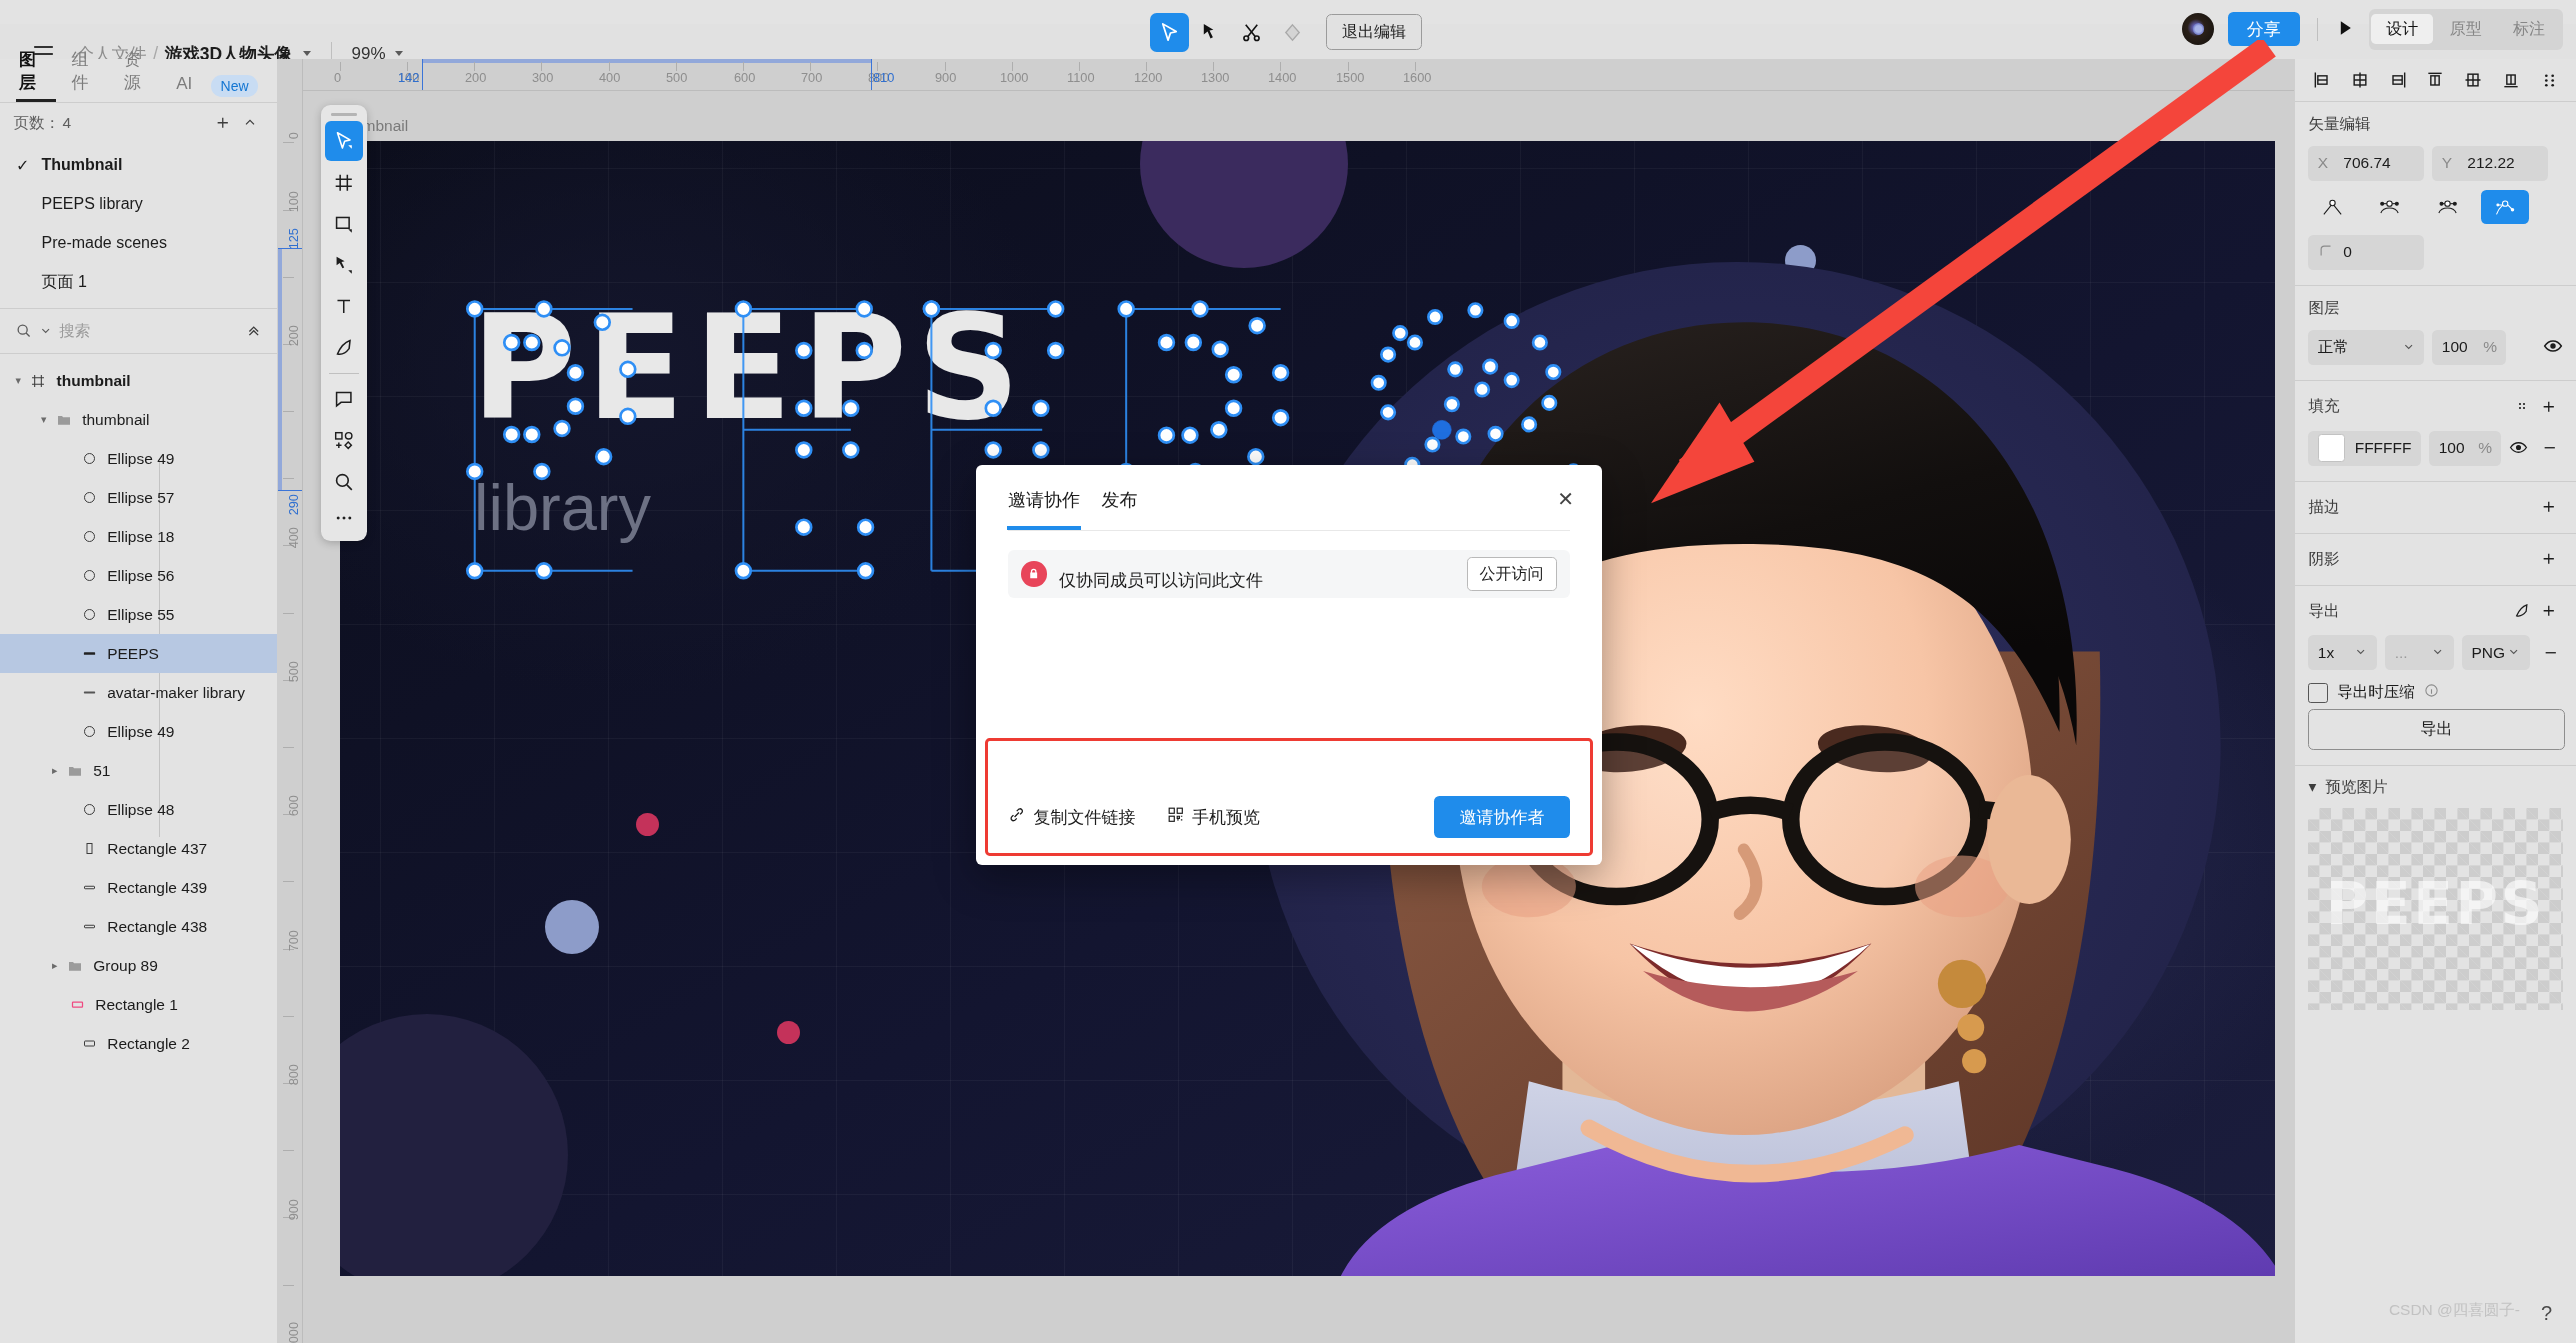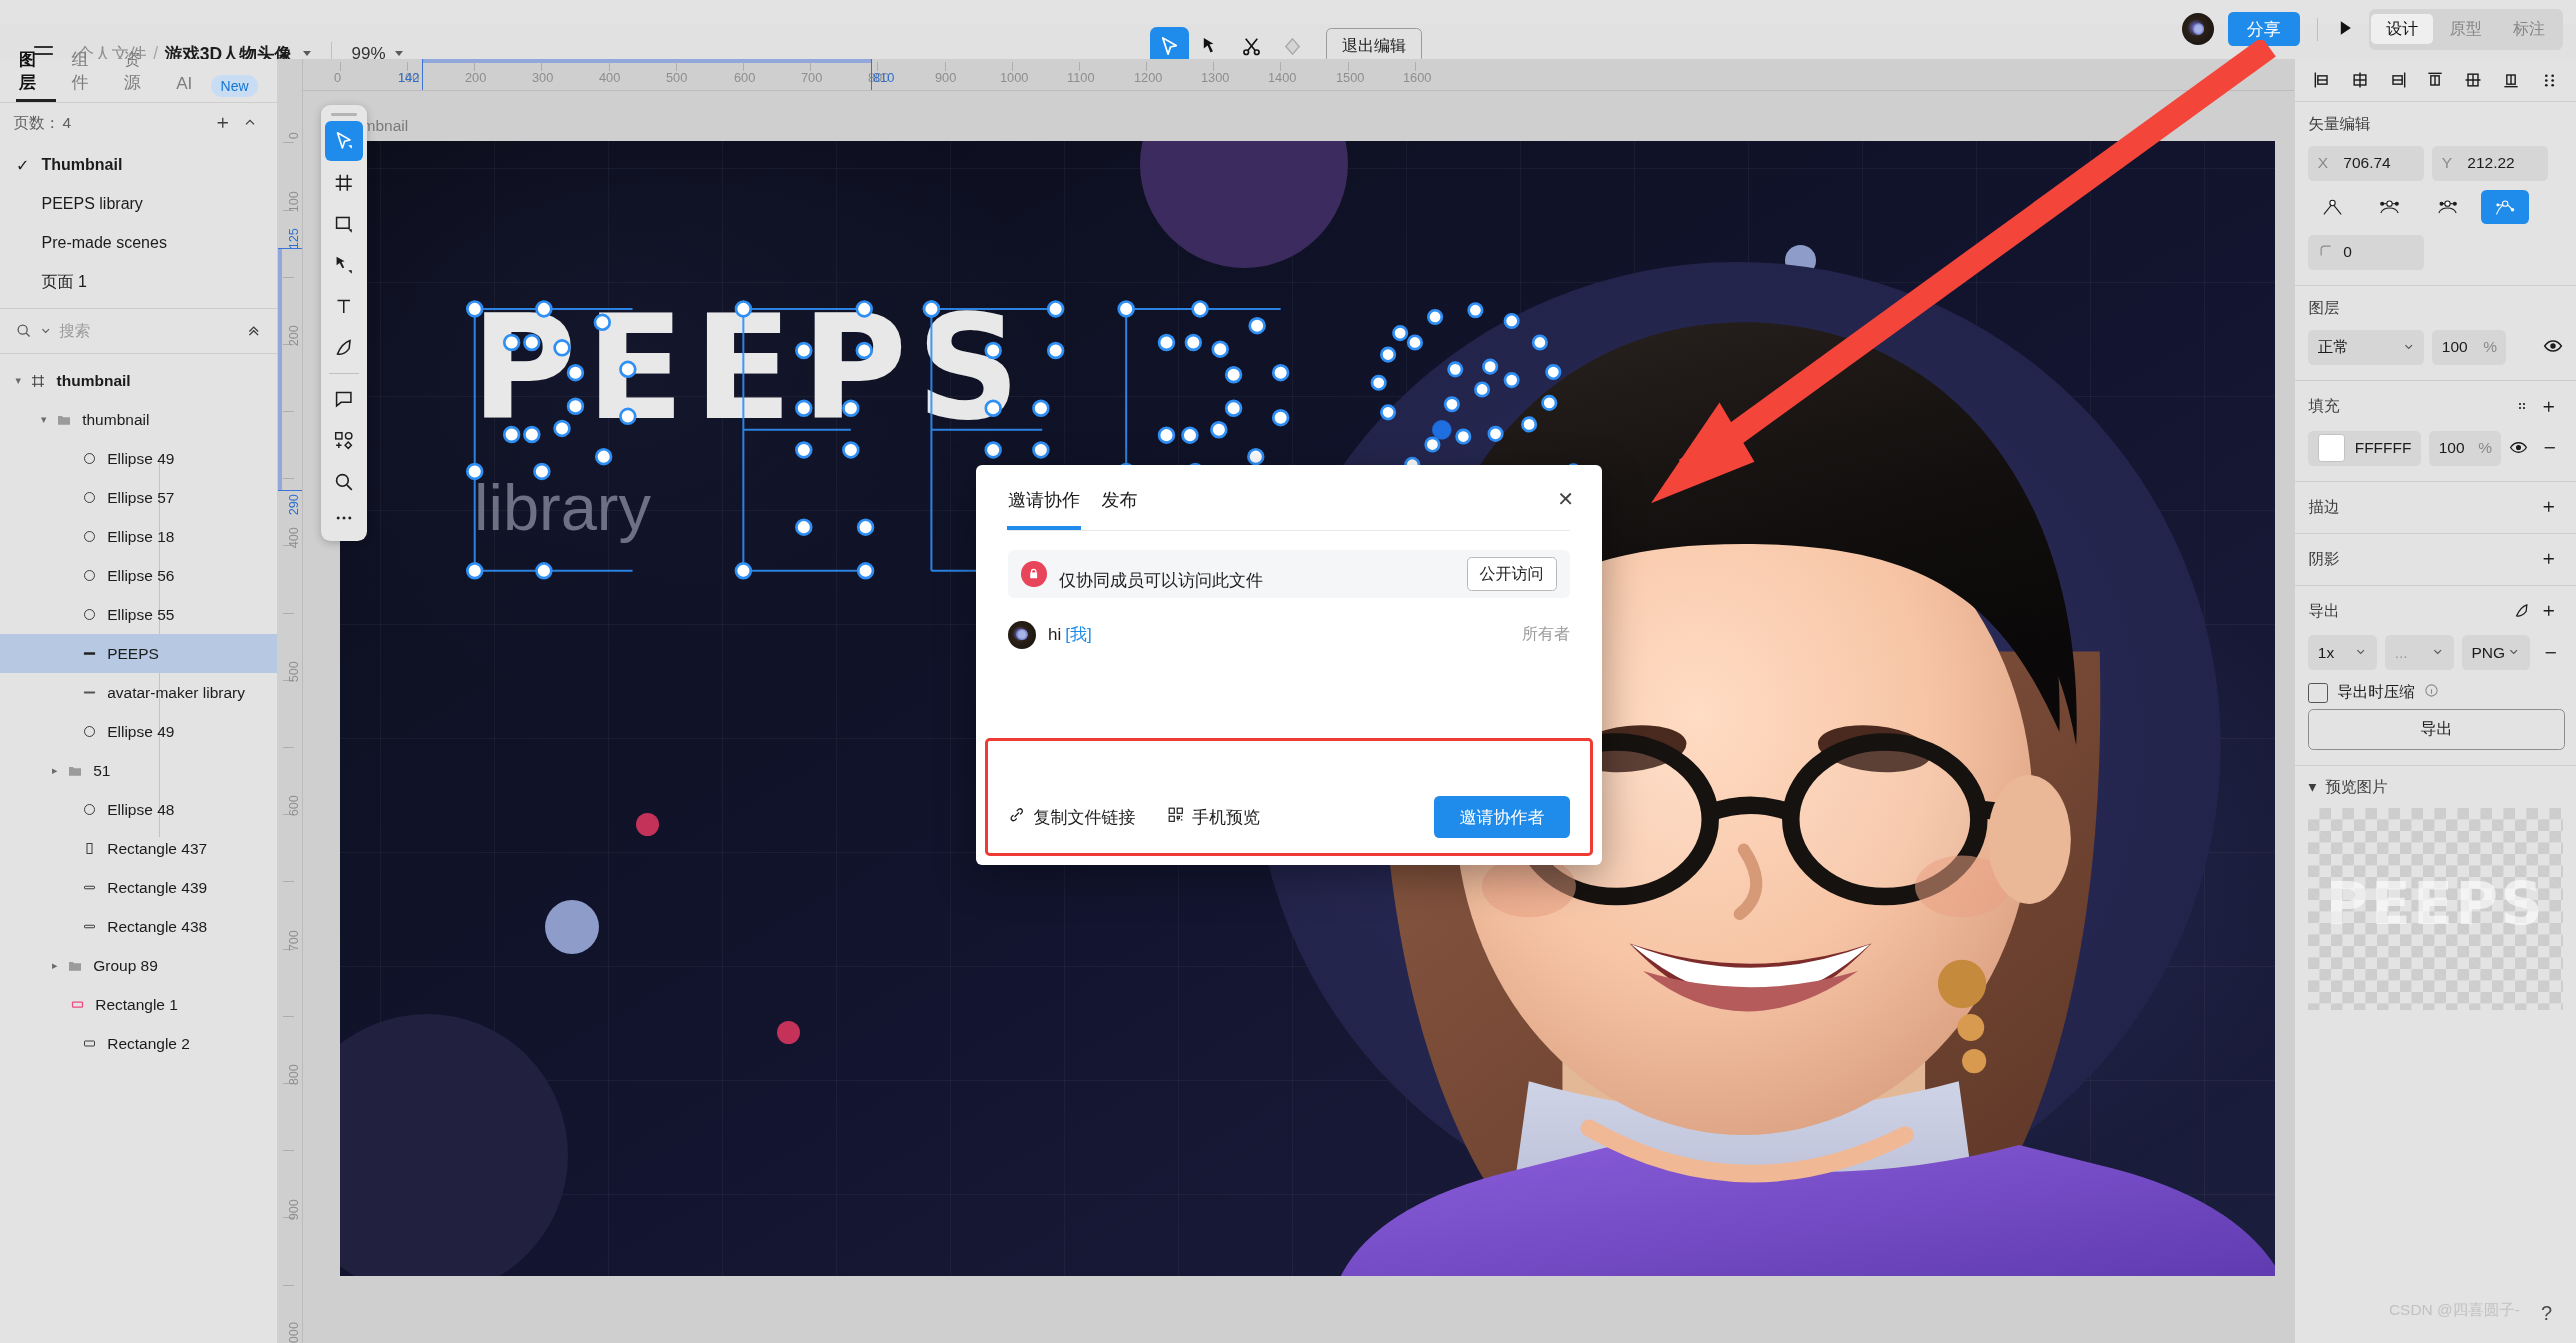--- a/index.html
+++ b/index.html
@@ -21,21 +21,21 @@
   .hamburger{ width:31px;height:31px;display:flex;flex-direction:column;justify-content:center;align-items:center;gap:4.7px;margin-left:12px;cursor:pointer;}
   .hamburger i{display:block;width:19px;height:2px;background:#333;border-radius:0.7px;}
   .crumb{ font-size:17.5px; margin-left:17.5px; display:flex; align-items:center; gap:6.7px; }
   .crumb .parent{ color:#8d8d8d; cursor:pointer;}
   .crumb .sep{ color:#a8a8a8; }
   .crumb .cur{ color:#1c1c1c; font-weight:600; cursor:pointer;}
   .chev{ display:inline-block; width:0;height:0;border-left:4.7px solid transparent;border-right:4.7px solid transparent;border-top:5.4px solid #5a5a5a; margin-left:4px;}
   .vdiv{ width:0.7px; height:23px; background:#bfbfbf; margin:0 20px;}
   .zoom{ font-size:17px; color:#333; display:flex; align-items:center; gap:5.4px; cursor:pointer;}
 
-  .center-tools{ position:absolute; left:1150px; top:22px; height:48px; display:flex; align-items:center; gap:2px;}
+  .center-tools{ position:absolute; left:1150px; top:8px; height:48px; display:flex; align-items:center; gap:2px;}
   .tbtn{ width:39px;height:39px;border-radius:6.7px;display:flex;align-items:center;justify-content:center;cursor:pointer;}
   .tbtn.active{ background:#1f8ceb; }
   .exitbtn{ margin-left:12px; height:34px; padding:0 15px; border:0.7px solid #9b9b9b; border-radius:5.4px;
             display:flex;align-items:center;justify-content:center; font-size:16px; color:#1c1c1c; background:#e1e1e1; cursor:pointer;}
 
   .right-tools{ position:absolute; right:13.4px; top:5.4px; height:48px; display:flex; align-items:center; gap:13.4px;}
   .avatar{ width:32px;height:32px;border-radius:50%;
      background:radial-gradient(circle at 44% 46%, #6d6acb 0 9%, #2a2018 35%, #12100d 100%);
      cursor:pointer; position:relative; overflow:hidden;}
   .avatar::after{content:"";position:absolute;left:32%;top:30%;width:36%;height:36%;border-radius:50%;
@@ -845,26 +845,20 @@
     <div class="permbox">
       <div class="lockcirc">
         <svg width="13.4" height="13.4" viewBox="0 0 24 24" fill="#fff">
             <path d="M7 10V8a5 5 0 0110 0v2h1.2v10H5.8V10zm2.2 0h5.6V8a2.8 2.8 0 10-5.6 0z"></path>
           </svg>
       </div>
       <div class="permtxt">仅协同成员可以访问此文件</div>
       <div class="pubbtn">公开访问</div>
     </div>
 
-    <div class="memberrow">
-      <div class="mavatar"></div>
-      <div class="mname">hi</div>
-      <div class="mname mme">[我]</div>
-      <div class="mrole">所有者</div>
-    </div>
 
     <div class="redhilite"></div>
 
     <div class="dlgfoot">
       <div class="footlink">
         <span>
           <svg width="17.5" height="17.5" viewBox="0 0 24 24" fill="none" stroke="#1c1c1c" stroke-width="1.8">
               <path d="M9 15l6-6M7.5 12.5l-2 2a3.2 3.2 0 104.5 4.5l2-2M16.5 11.5l2-2a3.2 3.2 0 10-4.5-4.5l-2 2"></path>
             </svg>
         </span>

